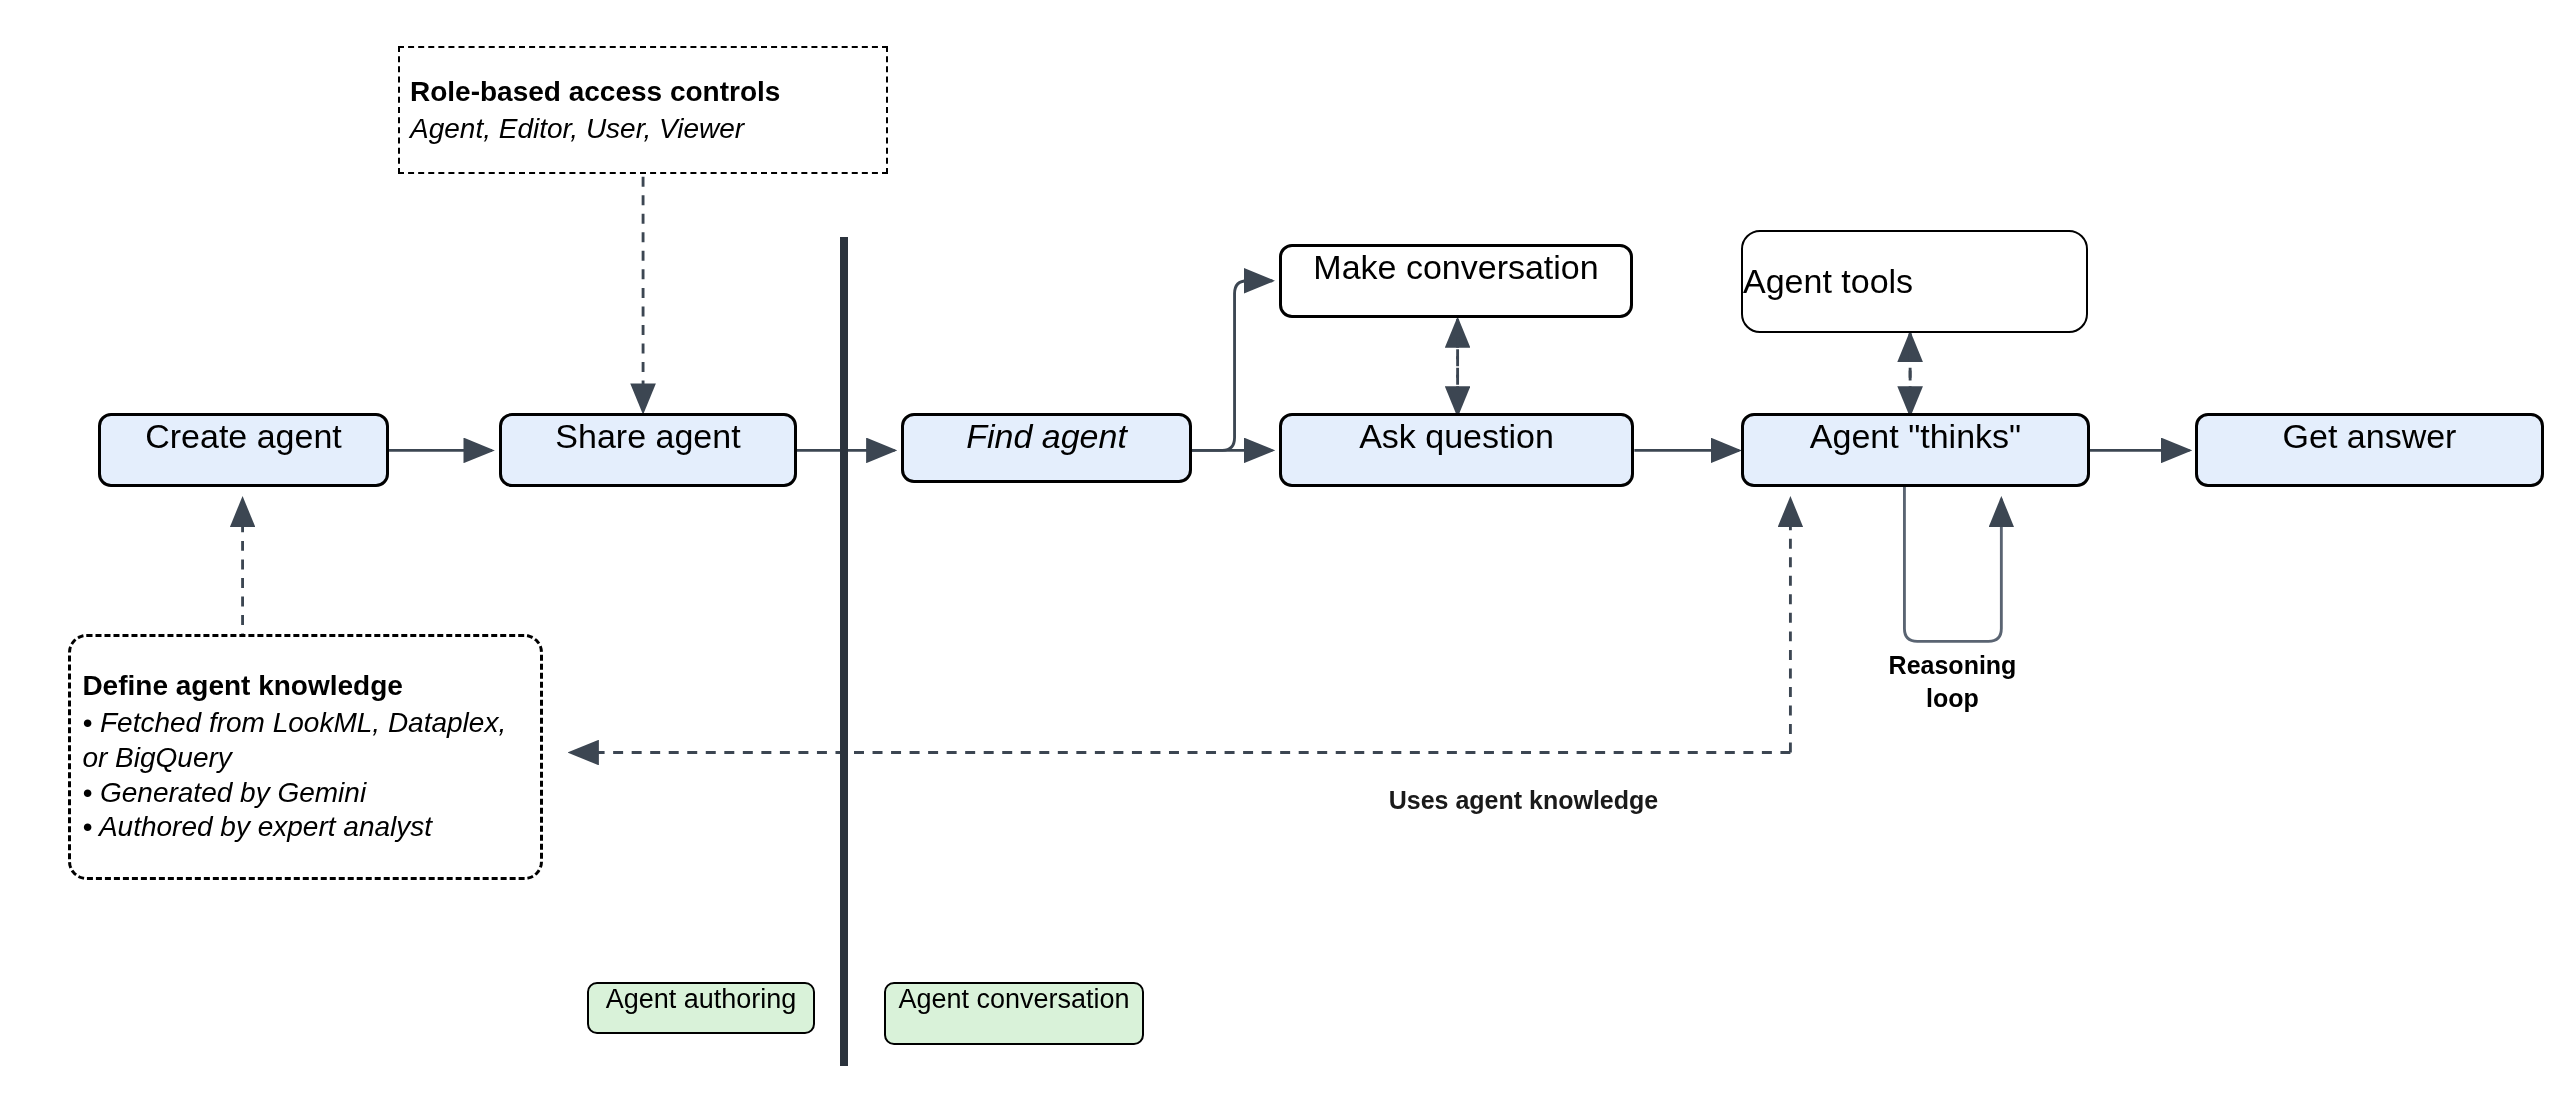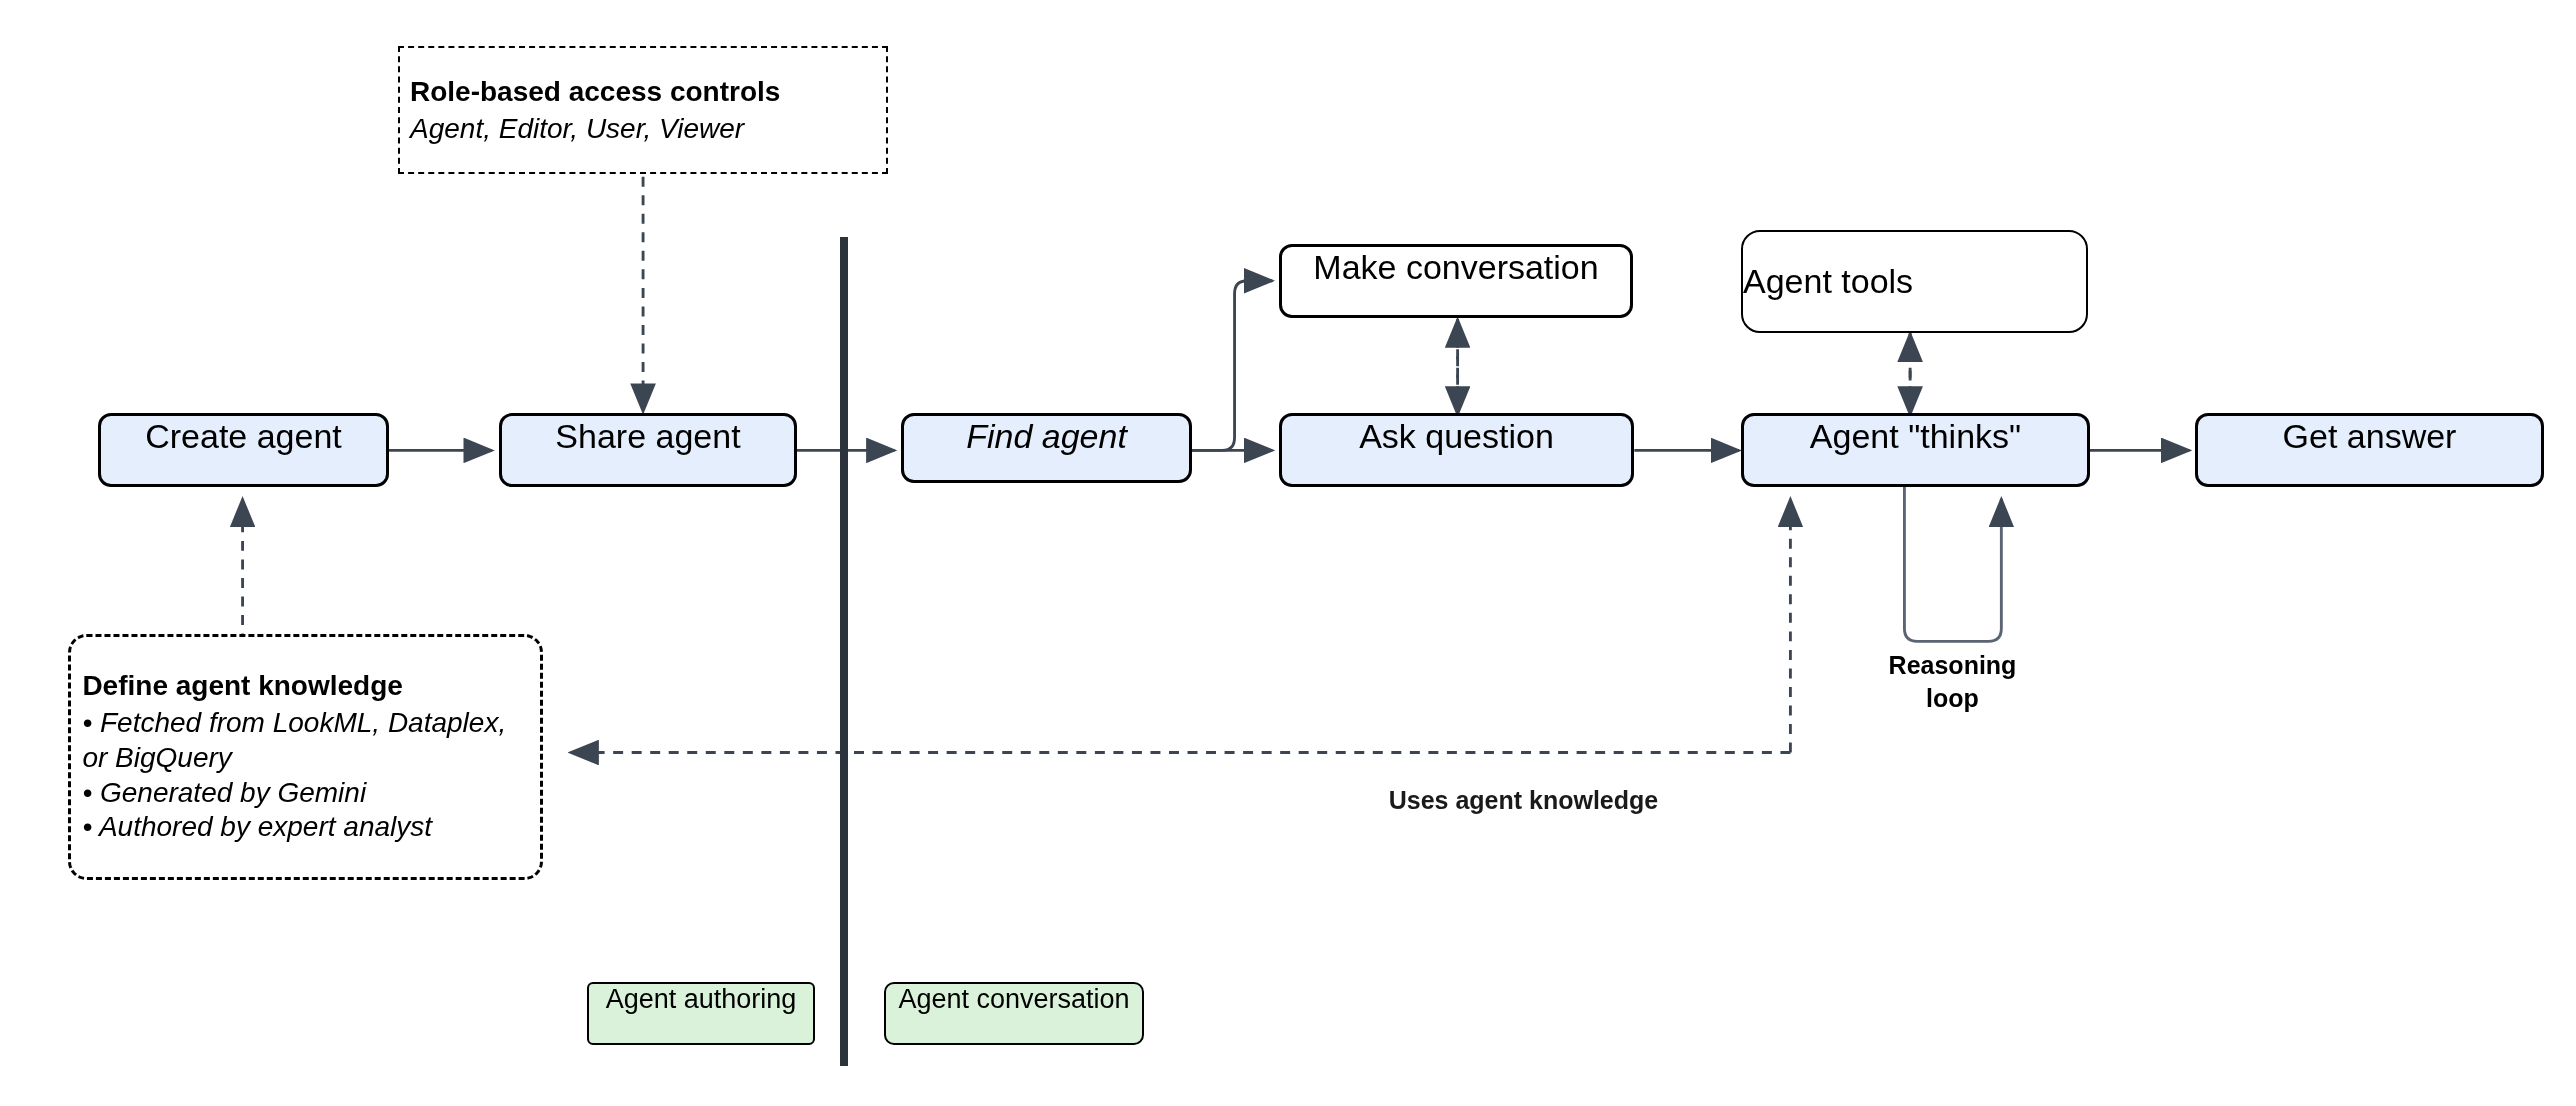--- a/index.html
+++ b/index.html
@@ -184,18 +184,18 @@
 
   <div class="node blue-box" style="left:2195px; top:413px; width:349px; height:74px;">Get answer</div>
 
   <div class="edge-label" style="left:1383px; top:738px;margin-top:48px;">Uses agent knowledge</div>
 
   <div class="loop-label" style="left:1867px; top:649px; width:171px;">
     <div>Reasoning</div>
     <div>loop</div>
   </div>
 
-  <div class="node green-box" style="left:587px; top:982px; width:228px; height:63px;border-radius:6px;">Agent authoring</div>
+  <div class="node green-box" style="left:587px; top:982px; width:228px; height:52px;">Agent authoring</div>
 
   <div class="node green-box" style="left:884px; top:982px; width:260px; height:63px;">Agent conversation</div>
 
 </div>
 
 
 </body></html>

